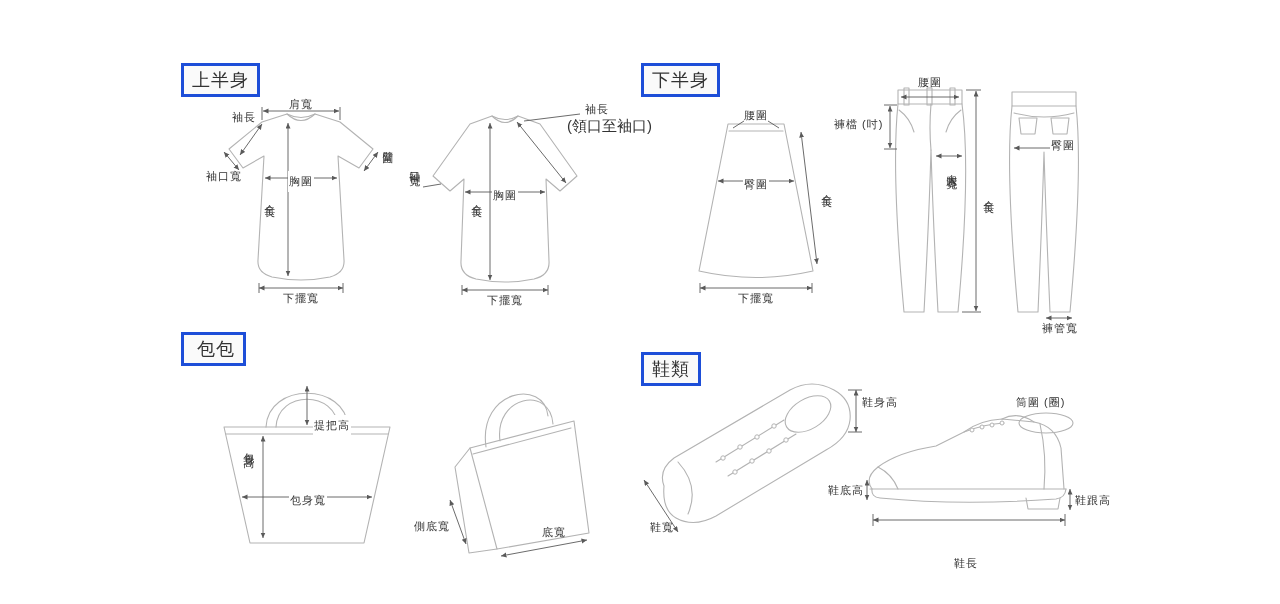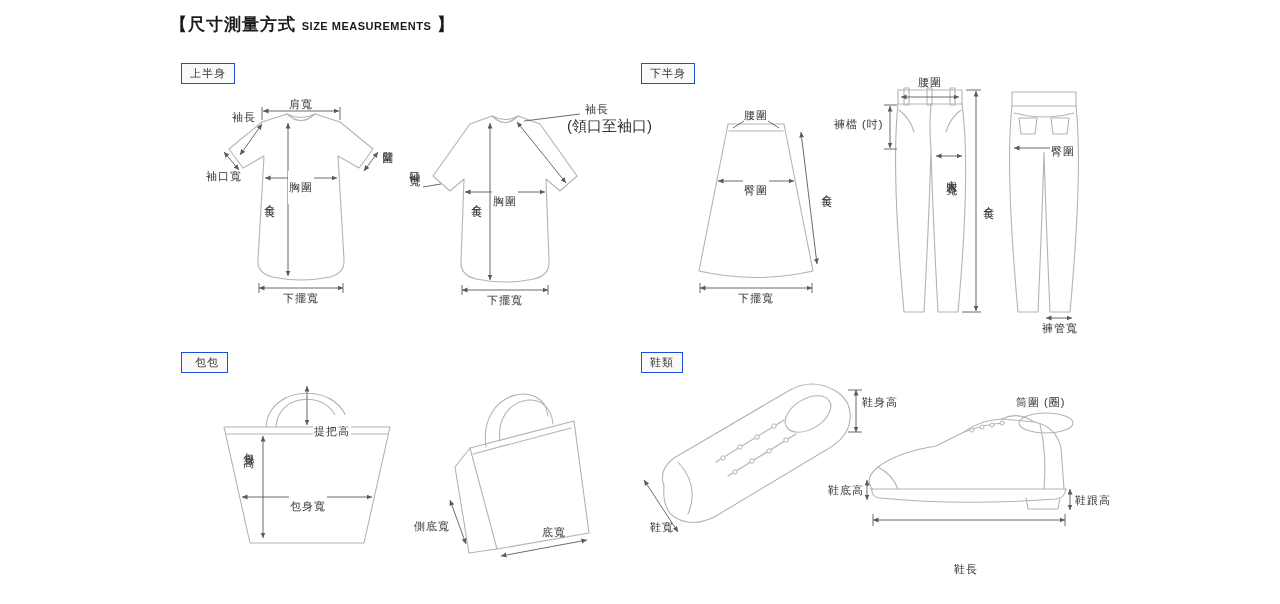--- a/index.html
+++ b/index.html
@@ -9,24 +9,24 @@
   .stage svg { position:absolute; left:0; top:0; }
 
   .g  { fill:none; stroke:#b3b3b3; stroke-width:1.1; stroke-linecap:round; stroke-linejoin:round; }
   .m  { fill:none; stroke:#5a5a5a; stroke-width:0.9; marker-start:url(#arr); marker-end:url(#arr); }
   .t  { fill:none; stroke:#5a5a5a; stroke-width:0.9; }
   .ey { fill:#fff; stroke:#b3b3b3; stroke-width:1; }
 
   .lbl  { position:absolute; font-size:11px; color:#333; white-space:nowrap; line-height:1.15; letter-spacing:1px; }
   .sm   { font-size:15px; letter-spacing:0; }
   .vert { writing-mode:vertical-rl; text-orientation:upright; letter-spacing:2px; }
-  .bg   { background:#fff; padding:10px 1px; }
-
-  .sec  { position:absolute; border:1px solid #1d4ed8; background:#fafafa; color:#333;
-          font-size:11px; padding:2px 8px; letter-spacing:1px; }
+  .bg   { background:#fff; padding:4px 1px; }
+
+  .sec  { position:absolute; border:3px solid #1d4ed8; background:#fafafa; color:#333;
+          font-size:18px; padding:2px 8px; letter-spacing:1px; }
   .title { position:absolute; left:170px; top:13px; font-size:17px; font-weight:bold;
            color:#1a1a1a; letter-spacing:1px; }
   .title .en { font-size:11px; letter-spacing:0.5px; }
 </style>
 </head>
 <body>
 
 <div class="stage">
 
   <svg width="1280" height="604" viewBox="0 0 1280 604">
@@ -161,29 +161,24 @@
       <path class="g" d="M1040,424 Q1047,455 1044,489"></path>
       <ellipse class="g" cx="1046" cy="423" rx="27" ry="10"></ellipse>
       <line class="m" x1="867" y1="480" x2="867" y2="500"></line>
       <line class="m" x1="1070" y1="489" x2="1070" y2="510"></line>
       <line class="m" x1="873" y1="520" x2="1065" y2="520"></line>
       <line class="t" x1="873" y1="514" x2="873" y2="526"></line>
       <line class="t" x1="1065" y1="514" x2="1065" y2="526"></line>
     </g>
   </svg>
 
-  <div class="title">
-    <span>【尺寸測量方式</span>
-    <span class="en">SIZE MEASUREMENTS</span>
-    <span>】</span>
-  </div>
 
   <div class="sec" style="left:181px;top:63px;">上半身</div>
   <div class="sec" style="left:641px;top:63px;">下半身</div>
-  <div class="sec" style="left:181px;top:352px;padding-left:13px;">包包</div>
+  <div class="sec" style="left:181px;top:332px;padding-left:13px;">包包</div>
   <div class="sec" style="left:641px;top:352px;">鞋類</div>
 
   <div class="lbl" style="left:289px;top:98px;">肩寬</div>
   <div class="lbl" style="left:232px;top:111px;">袖長</div>
   <div class="lbl vert" style="left:381px;top:142px;">臂圍</div>
   <div class="lbl" style="left:206px;top:170px;">袖口寬</div>
   <div class="lbl bg" style="left:288px;top:171px;">胸圍</div>
   <div class="lbl vert" style="left:263px;top:196px;">全長</div>
   <div class="lbl" style="left:283px;top:292px;">下擺寬</div>
 

